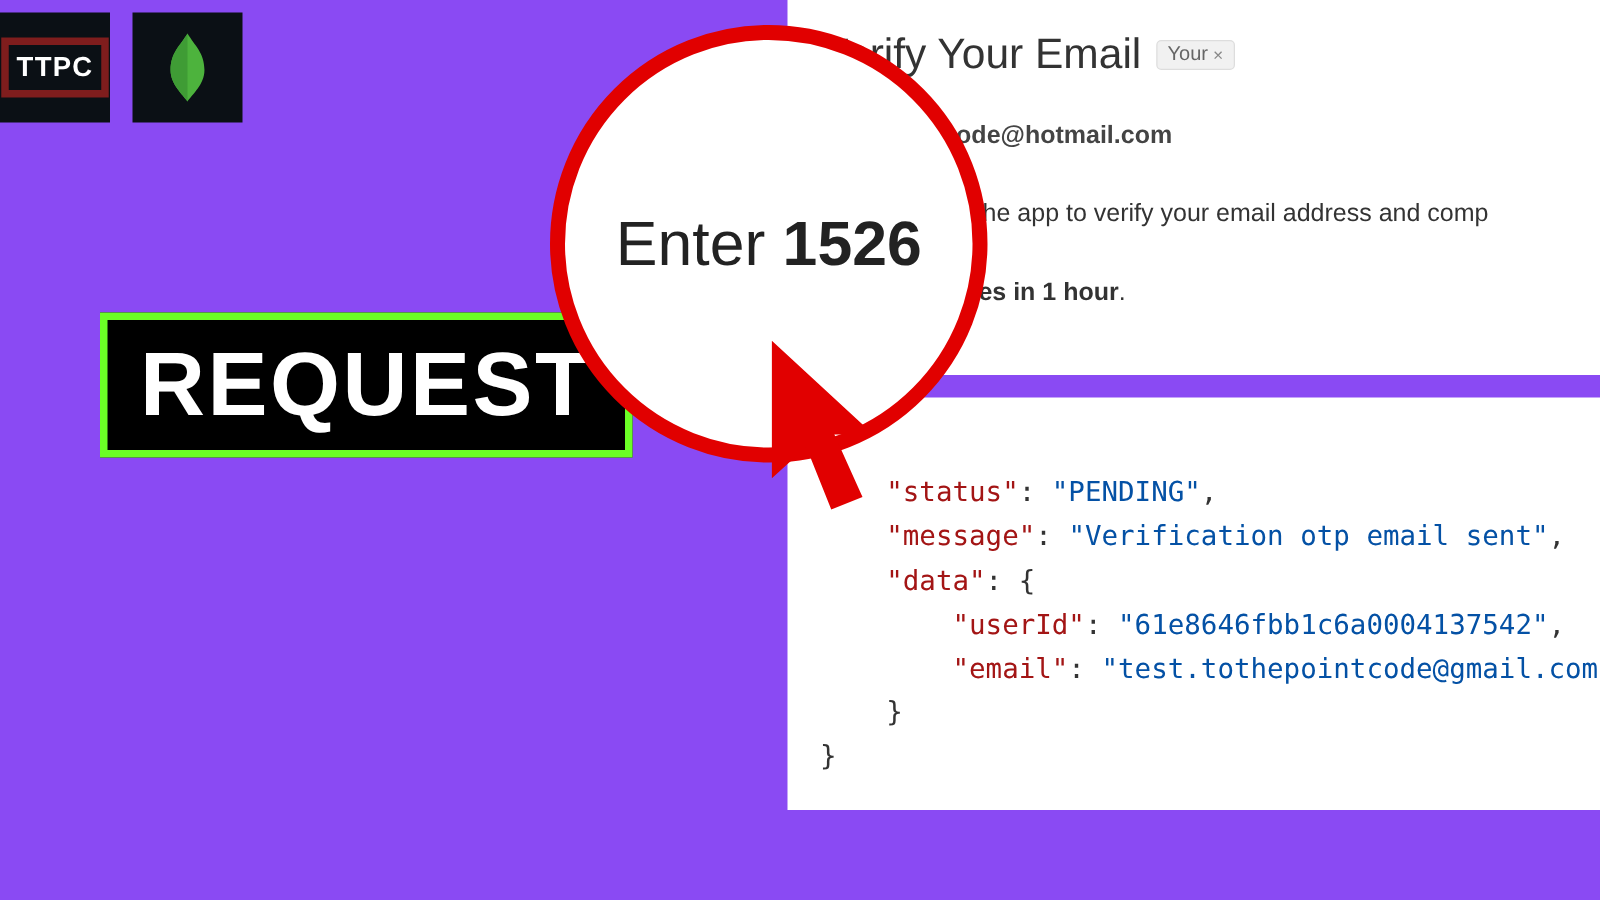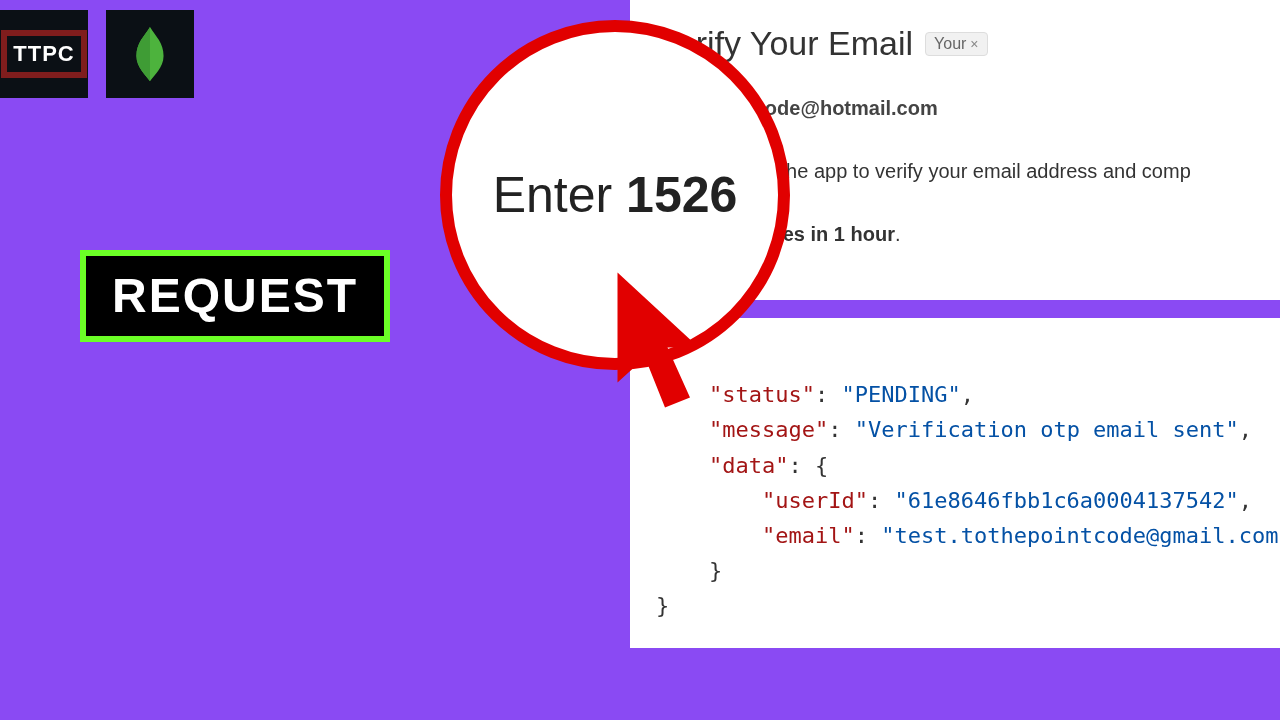--- a/index.html
+++ b/index.html
@@ -28,21 +28,21 @@
   .word-stack {
     position: absolute; left: 80px; top: 250px; display: flex; flex-direction: column; gap: 40px;
     align-items: center;
   }
   .word {
     background: #000; color: #fff;
     font-family: "Arial Black", Impact, sans-serif;
     font-weight: 900; letter-spacing: 2px;
     border: 6px solid #6bff26;
     padding: 16px 26px;
-    font-size: 48px; line-height: 1; display: inline-block;
+    font-size: 72px; line-height: 1; display: inline-block;
     text-transform: uppercase;
   }
 
   
   .right-col {
     position: absolute; right: 0; top: 0; width: 650px; display: flex; flex-direction: column; gap: 18px;
     padding-top: 0;
   }
   .panel {
     background: #fff; color: #333; padding: 24px 26px; min-height: 300px;

